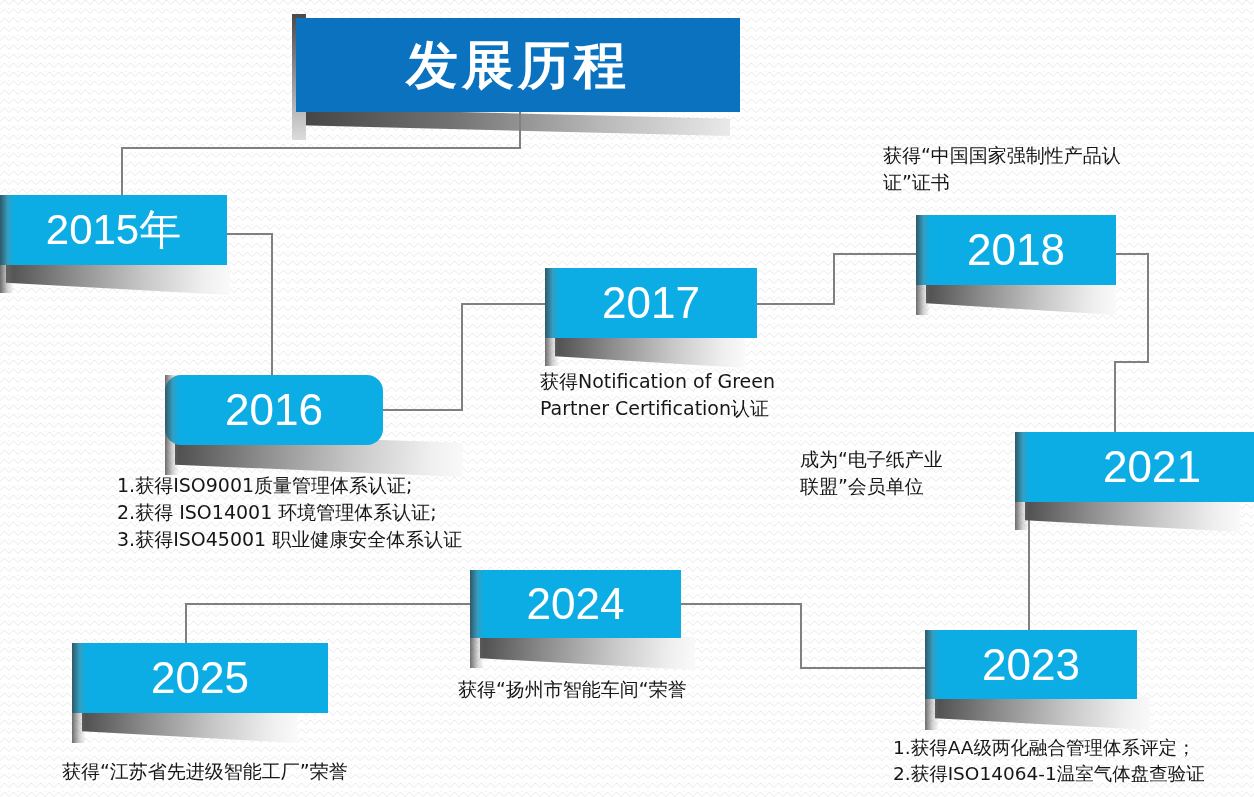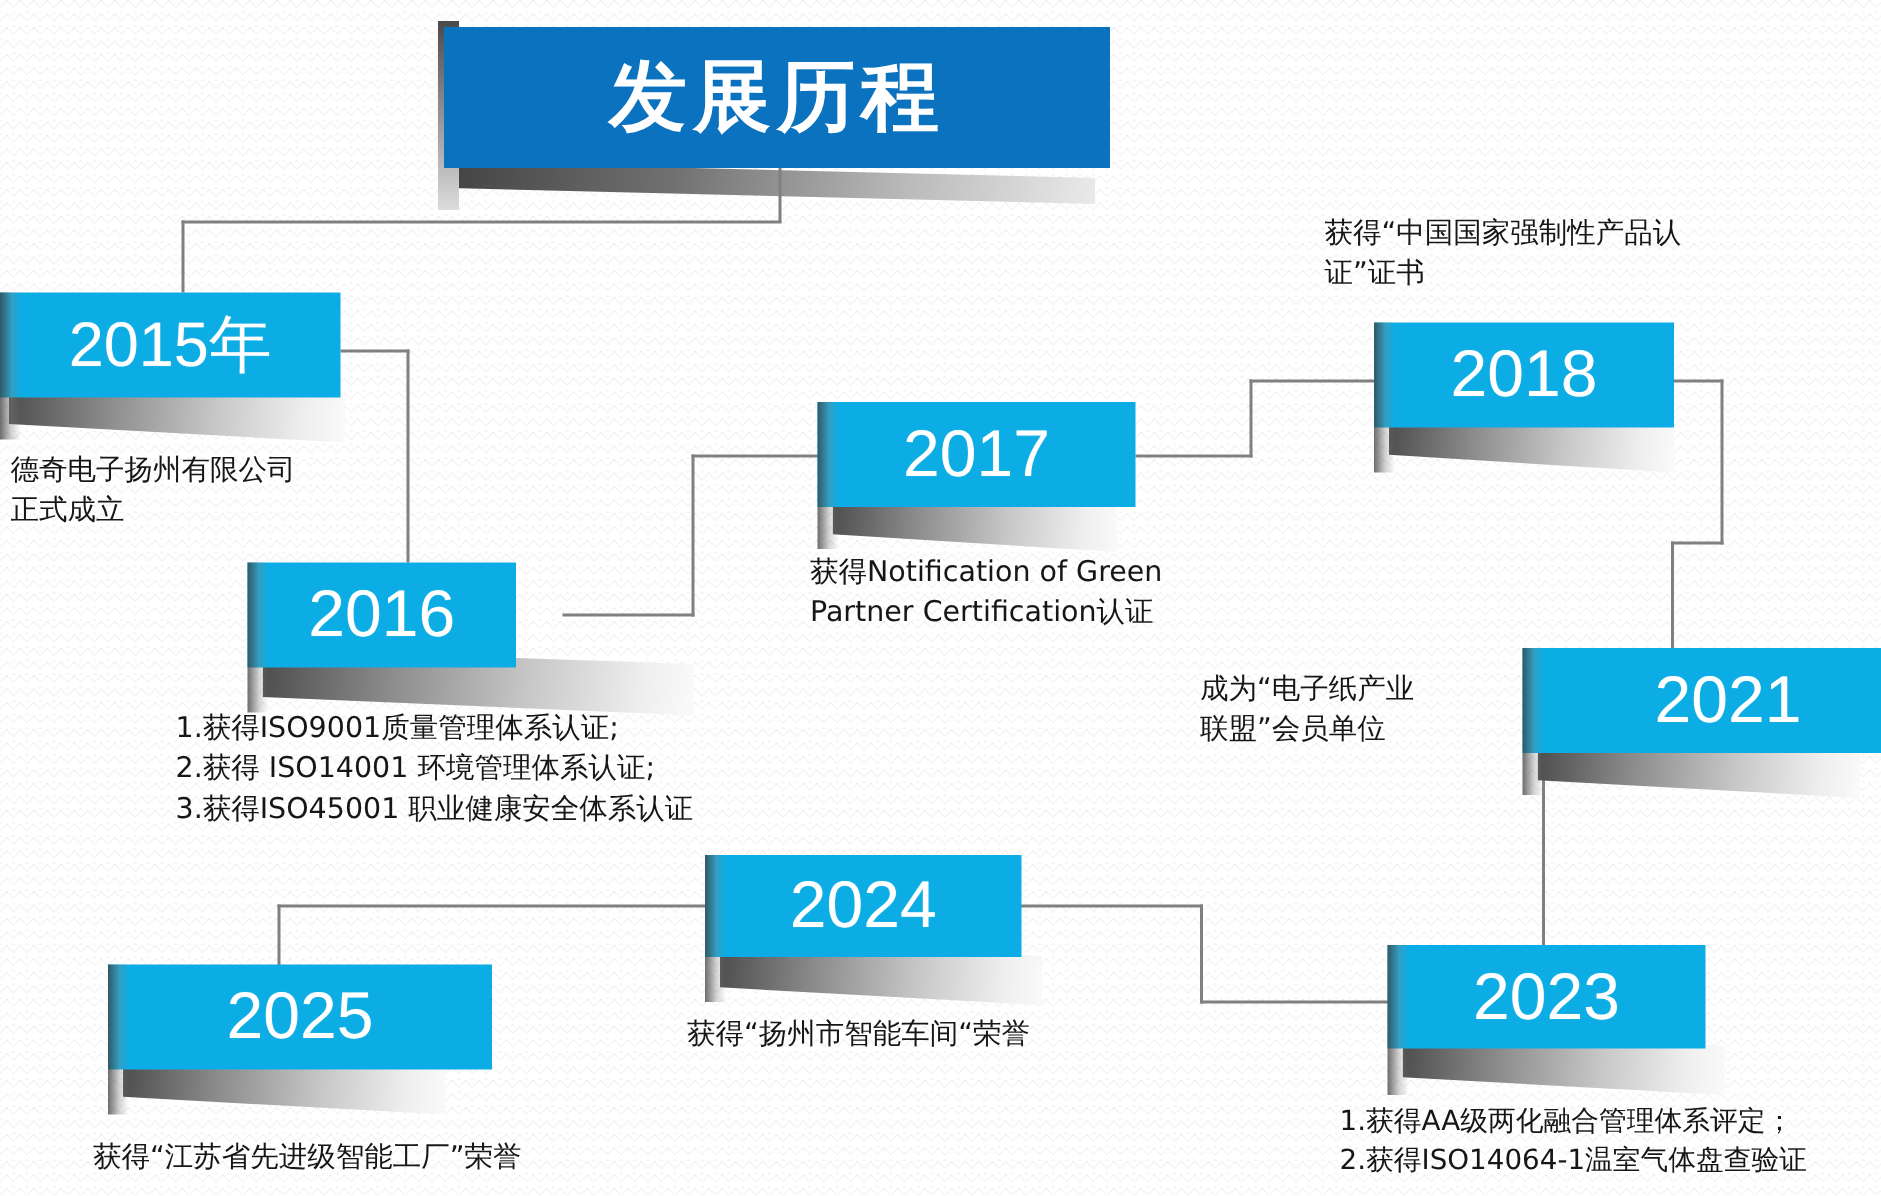--- a/index.html
+++ b/index.html
@@ -119,26 +119,24 @@
   <div class="conn h" style="left:185px;top:603px;width:288px;"></div>
   <div class="conn v" style="left:185px;top:603px;height:42px;"></div>
 
   <div class="node" style="left:0px;top:195px;">
     <div class="ribbon" style="left:6px;top:56px;width:224px;height:44px;"></div>
     <div class="band cn" style="width:227px;height:70px;">
       <div class="yr">2015年</div>
     </div>
     <div class="fold" style="height:98px;"></div>
   </div>
-  <div class="cap" style="left:7px;top:300px;width:300px;">德奇电子扬州有限公司
-正式成立</div>
 
   <div class="node" style="left:165px;top:375px;">
     <div class="ribbon" style="left:10px;top:58px;width:288px;height:44px;"></div>
-    <div class="band" style="width:179px;height:70px;">
+    <div class="band" style="width:218px;height:70px;border-radius:16px;">
       <div class="yr">2016</div>
     </div>
     <div class="fold" style="height:100px;"></div>
   </div>
   <div class="cap" style="left:117px;top:472px;width:440px;">1.获得ISO9001质量管理体系认证;
 2.获得 ISO14001 环境管理体系认证;
 3.获得ISO45001 职业健康安全体系认证</div>
 
   <div class="node" style="left:545px;top:268px;">
     <div class="ribbon" style="left:10px;top:58px;width:190px;height:42px;"></div>

